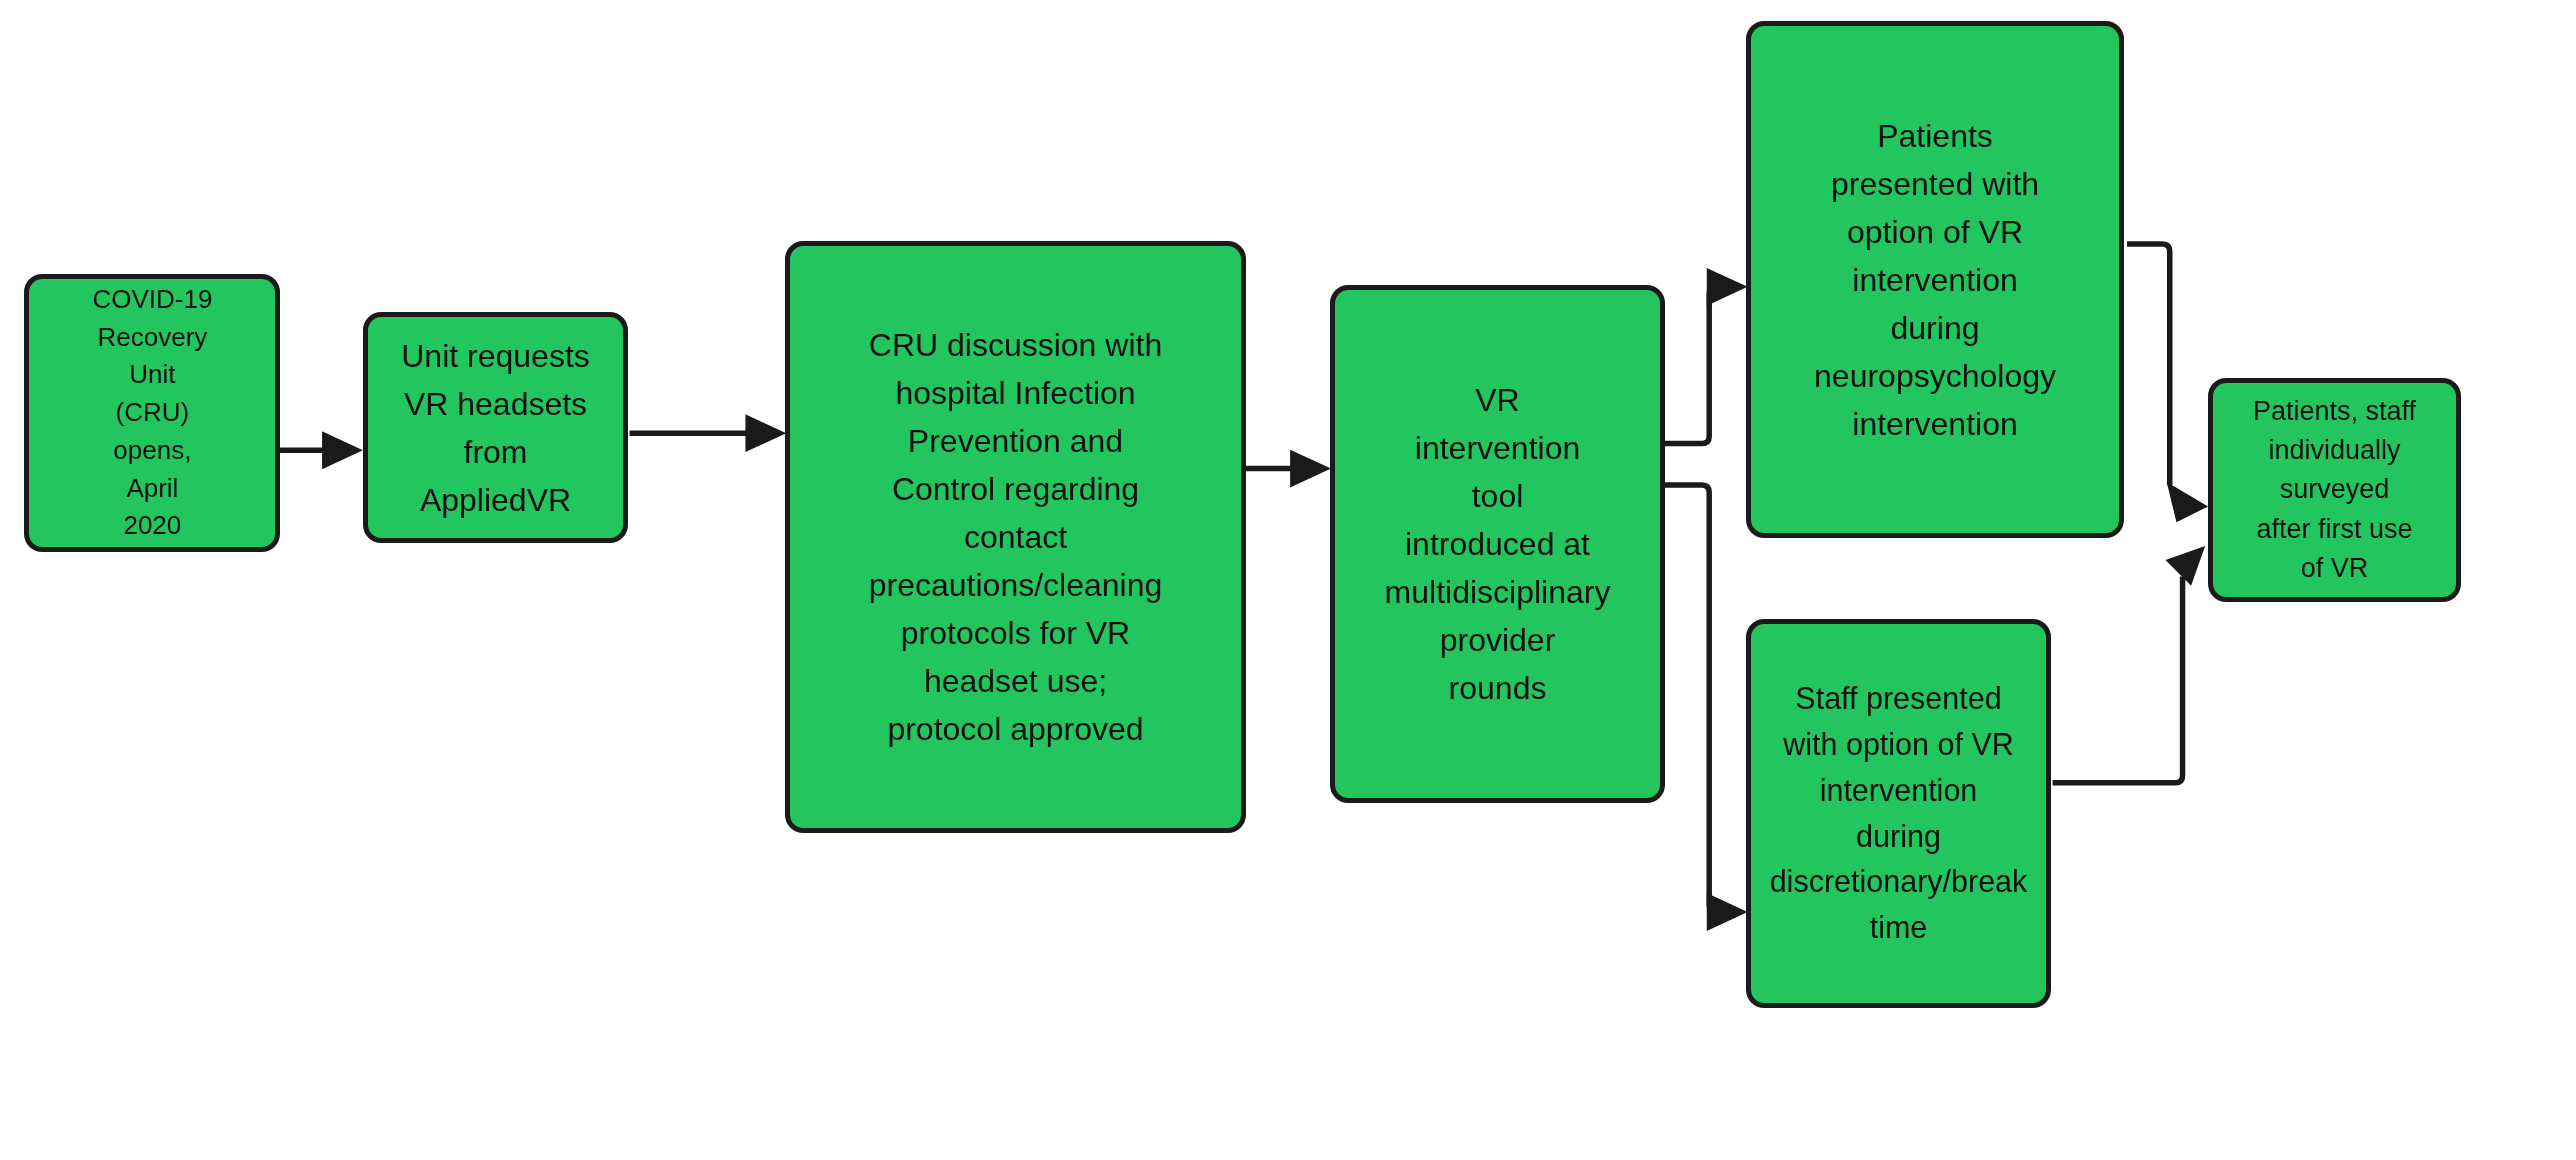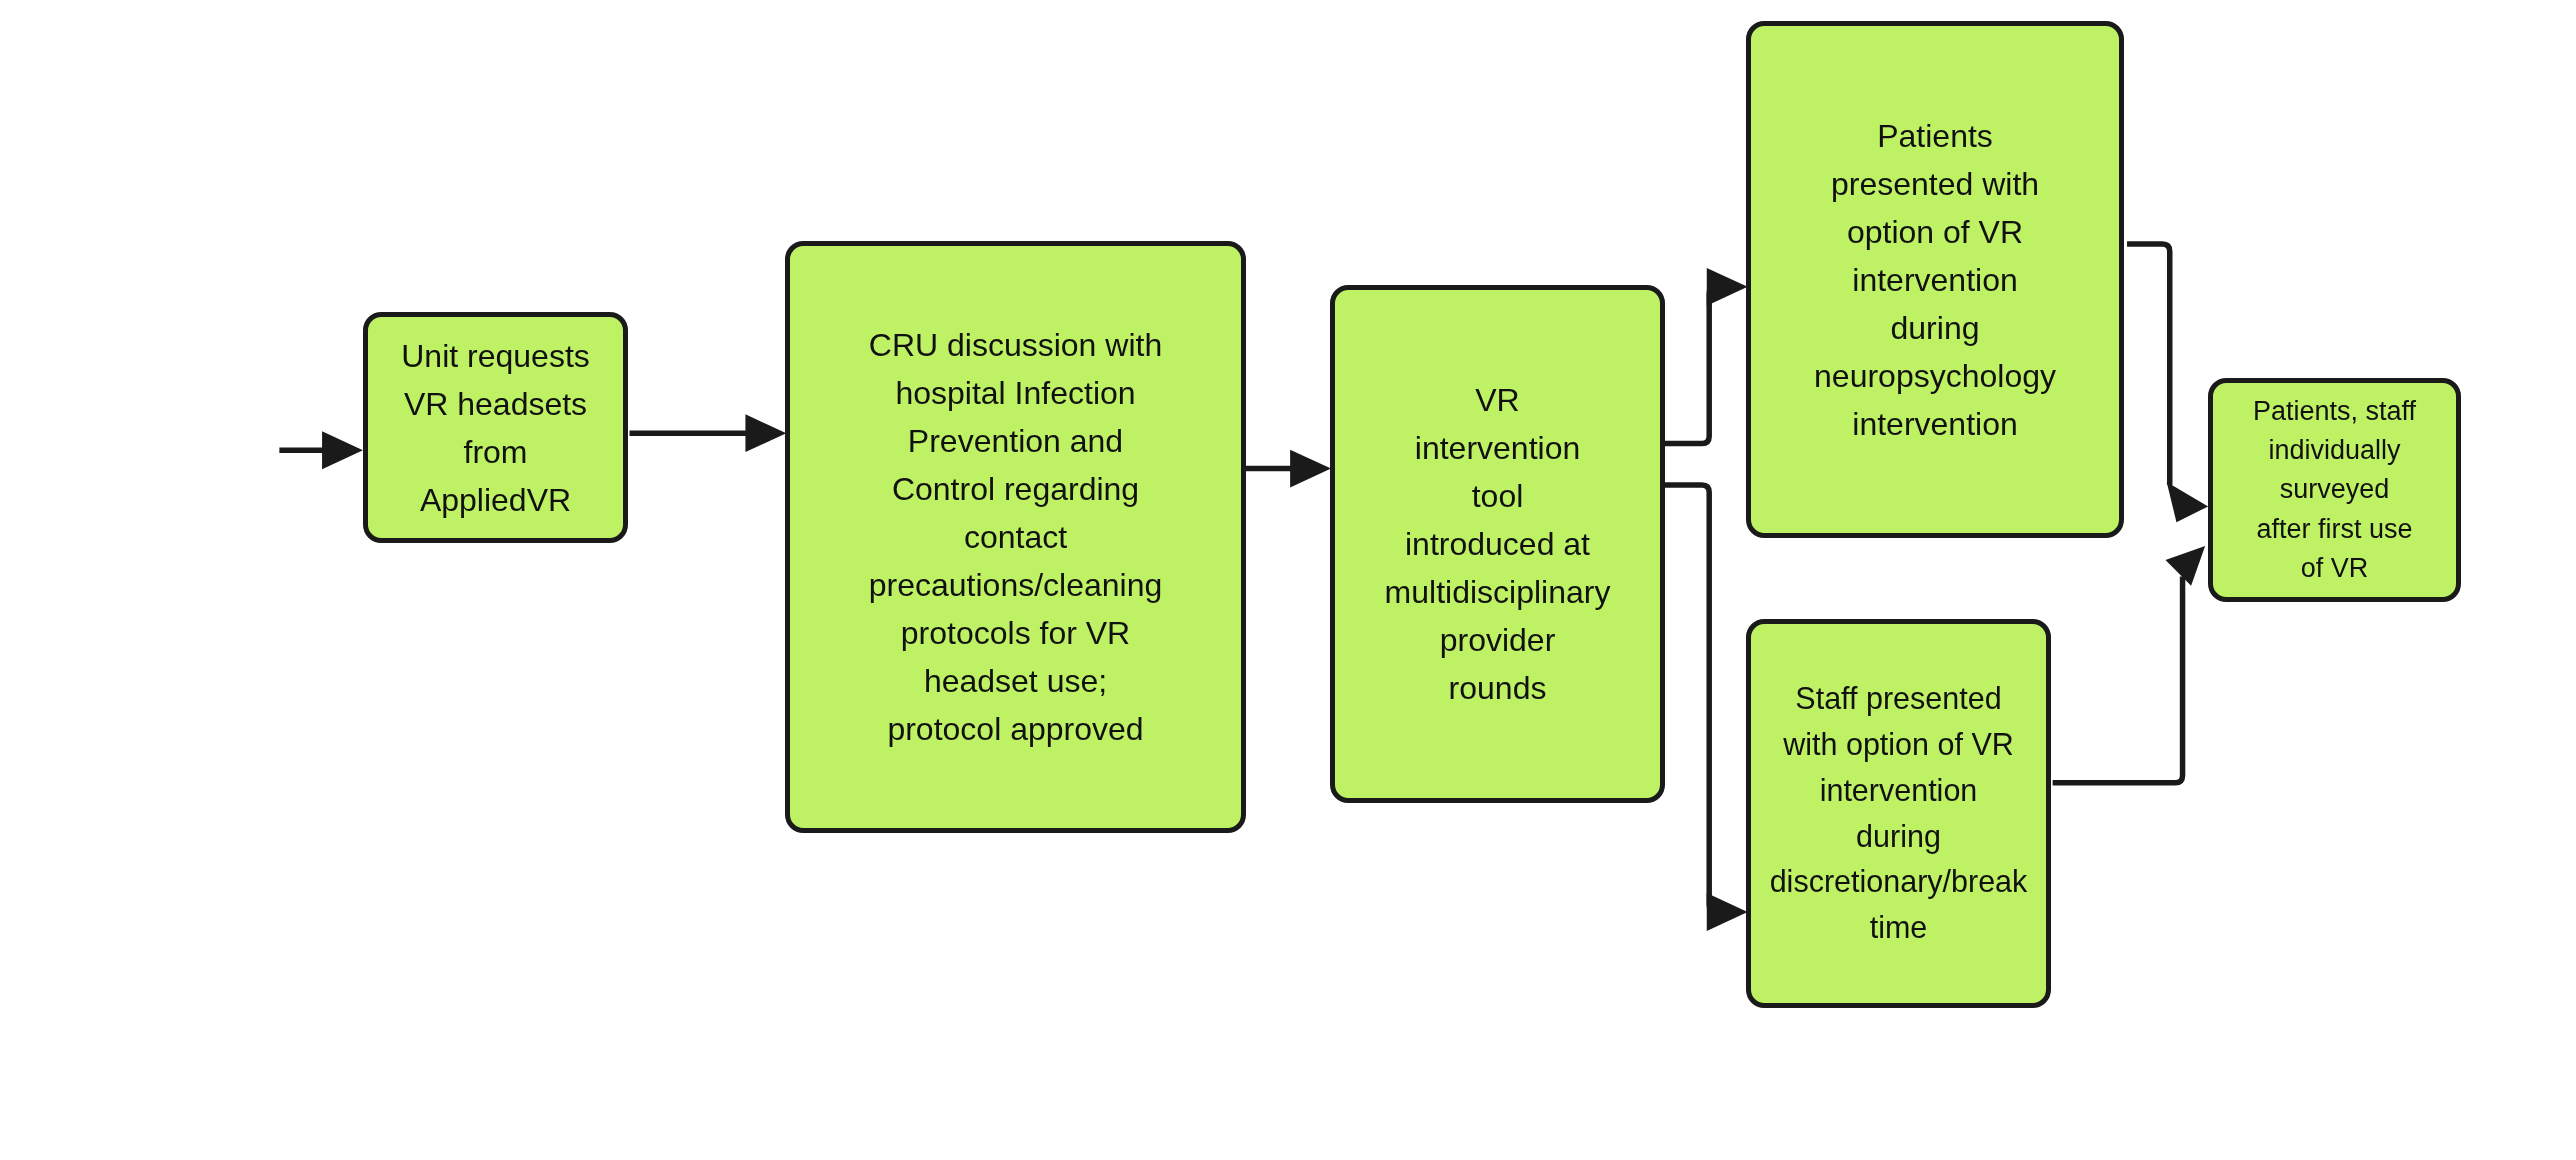--- a/index.html
+++ b/index.html
@@ -21,21 +21,21 @@
     left: 0;
     top: 0;
     width: 2576px;
     height: 1161px;
   }
   .box {
     position: absolute;
     box-sizing: border-box;
     border: 5.5px solid #1a1a1a;
     border-radius: 18.3px;
-    background: #bef264;
+    background: #22c55e;
     display: flex;
     align-items: center;
     justify-content: center;
     text-align: center;
   }
   .box-text {
     white-space: pre-line;
     line-height: 1.5;
     font-size: 32px;
     padding: 0 4.9px;
@@ -98,20 +98,29 @@
       <path class="shaft" d="M 3487 400 L 3545 400 Q 3557 400 3557 412 L 3557 795"></path>
       <polygon class="head" points="3620,830 3552,790 3568,856"></polygon>
     </g>
 
     <g>
       <path class="shaft" d="M 3365 1283 L 3566 1283 Q 3578 1283 3578 1271 L 3578 945"></path>
       <polygon class="head" points="3615,895 3592,960 3550,918"></polygon>
     </g>
   </svg>
 
+  <div class="box b1">
+    <div class="box-text">COVID-19
+Recovery
+Unit
+(CRU)
+opens,
+April
+2020</div>
+  </div>
 
   <div class="box b3">
     <div class="box-text">CRU discussion with
 hospital Infection
 Prevention and
 Control regarding
 contact
 precautions/cleaning
 protocols for VR
 headset use;

